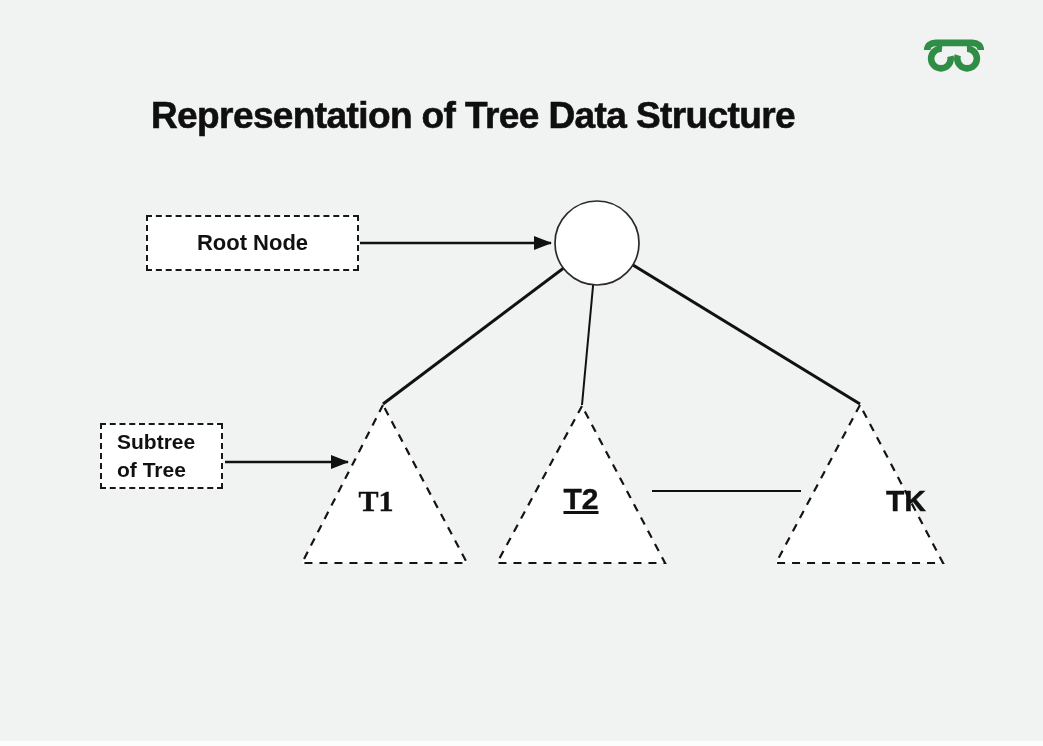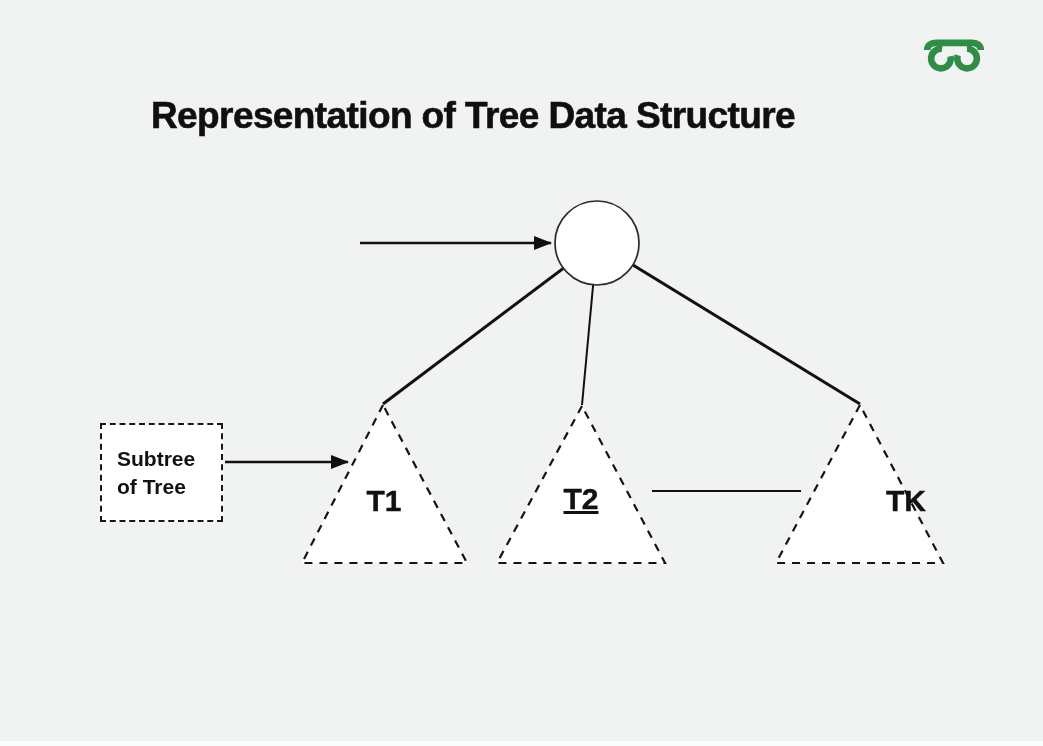--- a/index.html
+++ b/index.html
@@ -45,39 +45,39 @@
     box-sizing:border-box;
   }
   .callout-root{
     left:146px; top:215px;
     width:213px; height:56px;
     display:flex; align-items:center; justify-content:center;
     font-size:22px;
   }
   .callout-subtree{
     left:100px; top:423px;
-    width:123px; height:99px;
+    width:123px; height:66px;
     display:flex; align-items:center;
     padding-left:15px;
     font-size:21px;
     line-height:28px;
   }
   .callout-subtree .wrap{
     width:92px;
   }
   .tri-label{
     position:absolute;
     transform:translate(-50%,-50%);
     font-size:30px;
     font-weight:700;
     color:#111111;
     -webkit-text-stroke:0.4px #111111;
     white-space:nowrap;
   }
-  .tri-label.t1{ left:384px; top:501px; }
+  .tri-label.t1{ left:376px; top:501px;font-family:Liberation Serif, serif; }
   .tri-label.t2{ left:581px; top:499px;text-decoration:underline; }
   .tri-label.tk{ left:906px; top:501px; }
   .bottom-strip{
     position:absolute;
     left:0; bottom:0;
     width:100%; height:5px;
     background:#fbfcfc;
   }
 </style>
 </head>
@@ -112,20 +112,23 @@
 
   <svg class="logo" viewBox="0 0 104 58">
     <g fill="none" stroke="#2f8d46" stroke-width="10">
       <circle cx="32" cy="36" r="15" stroke-dasharray="72 18 4.25"></circle>
       <circle cx="72" cy="36" r="15" stroke-dasharray="52 18 24.25"></circle>
       <path d="M 52,12 H 24 C 16,12 11,16 11,23"></path>
       <path d="M 52,12 H 80 C 88,12 93,16 93,23"></path>
     </g>
   </svg>
 
+  <div class="callout-box callout-root">
+    <span>Root Node</span>
+  </div>
 
   <div class="callout-box callout-subtree">
     <span class="wrap">Subtree of Tree</span>
   </div>
 
   <div class="tri-label t1">T1</div>
   <div class="tri-label t2">T2</div>
   <div class="tri-label tk">TK</div>
 
   <div class="bottom-strip"></div>

